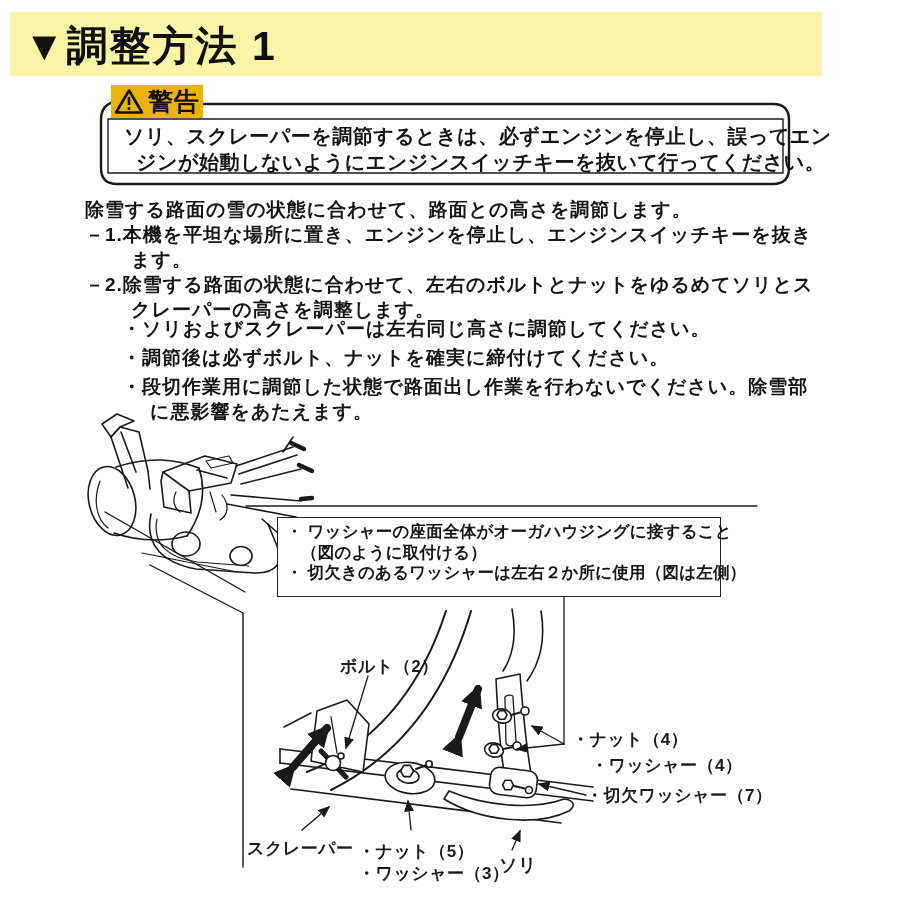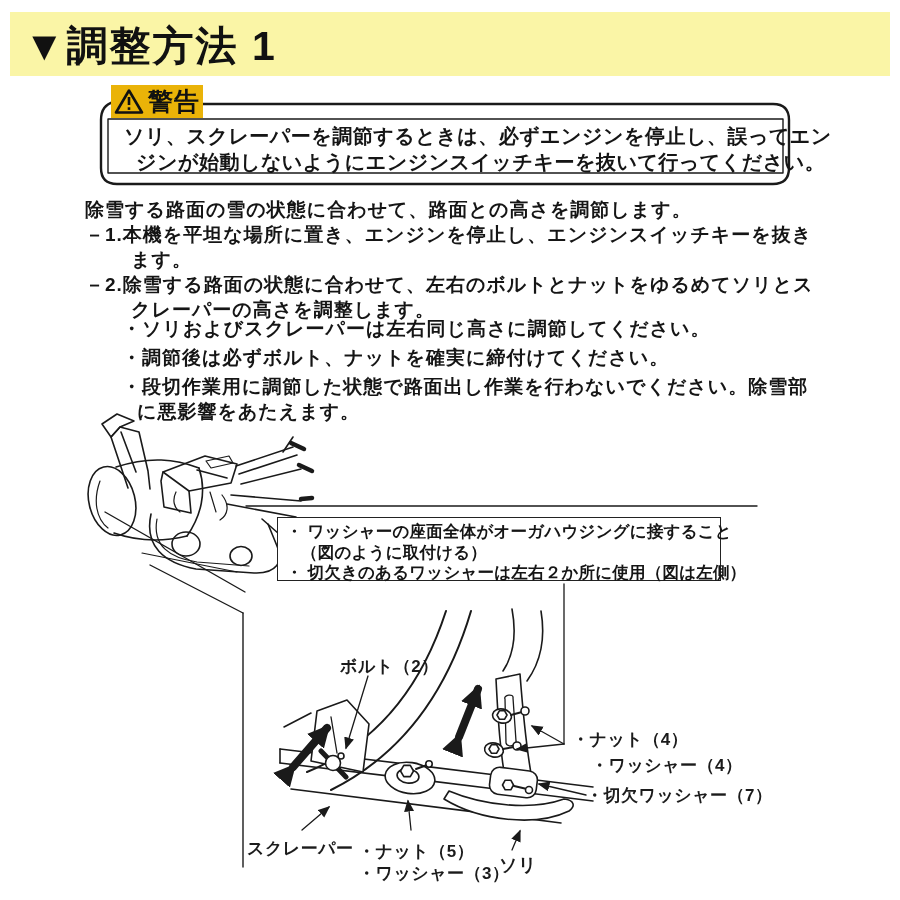--- a/index.html
+++ b/index.html
@@ -1,34 +1,34 @@
 <!DOCTYPE html>
 <html><head>
 <meta charset="utf-8">
 <style>
   html,body{margin:0;padding:0;background:#fff;}
   .page{position:relative;width:900px;height:900px;background:#ffffff;overflow:hidden;
         font-family:"Liberation Sans","DejaVu Sans",sans-serif;color:#1a1a1a;}
   .abs{position:absolute;}
   
-  .header-bar{left:10px;top:12px;width:880px;height:64px;background:#faf5a6;}
+  .header-bar{left:10px;top:12px;width:812px;height:64px;background:#faf5a6;}
   .page-title{left:14px;top:7px;font-size:41px;font-weight:900;letter-spacing:2px;color:#111;white-space:nowrap;}
   
   .warn-label{left:111px;top:85px;display:flex;align-items:center;gap:4px;background:#eab308;padding:0 3px;}
   .warn-label-text{font-size:25px;font-weight:800;letter-spacing:1px;color:#111;}
   
   .warn-line{font-size:20px;font-weight:700;letter-spacing:0.5px;white-space:nowrap;color:#151515;}
   .wl1{left:124px;top:123px;} .wl2{left:116px;top:149px;margin-left:20px;}
   
   .body-line{font-size:19px;font-weight:600;letter-spacing:1px;white-space:nowrap;color:#151515;}
   .bl0{left:85px;top:197px;} .bl1{left:85px;top:222px;} .bl2{left:131px;top:247px;}
   .bl3{left:85px;top:272px;} .bl4{left:131px;top:297px;} .bl5{left:122px;top:316px;}
-  .bl6{left:122px;top:345px;} .bl7{left:122px;top:374px;} .bl8{left:137px;top:399px;font-family:Liberation Mono, monospace;}
-  
-  .notes-box{left:277px;top:517px;width:444px;height:64px;border:1.5px solid #222;background:#fff;
+  .bl6{left:122px;top:345px;} .bl7{left:122px;top:374px;} .bl8{left:150px;top:399px;font-family:Liberation Mono, monospace;}
+  
+  .notes-box{left:277px;top:517px;width:444px;height:80px;border:1.5px solid #222;background:#fff;
              box-sizing:border-box;padding:3px 6px 0 8px;}
   .notes-line{font-size:16.5px;font-weight:700;letter-spacing:0.2px;line-height:20.5px;white-space:nowrap;color:#151515;}
   .notes-indent{padding-left:15px;}
   
   .dlabel{font-size:17px;font-weight:700;letter-spacing:0.5px;white-space:nowrap;color:#1b1b1b;}
   .lab-bolt{left:340px;top:655px;} .lab-nut4{left:572px;top:728px;text-align:right;} .lab-washer4{left:591px;top:754px;}
   .lab-notch{left:586px;top:784px;} .lab-scraper{left:247px;top:837px;} .lab-nut5{left:358px;top:840px;}
   .lab-washer3{left:358px;top:862px;} .lab-sled{left:499px;top:853px;font-size:18px;}
   svg.layer{left:0;top:0;}
 </style>

